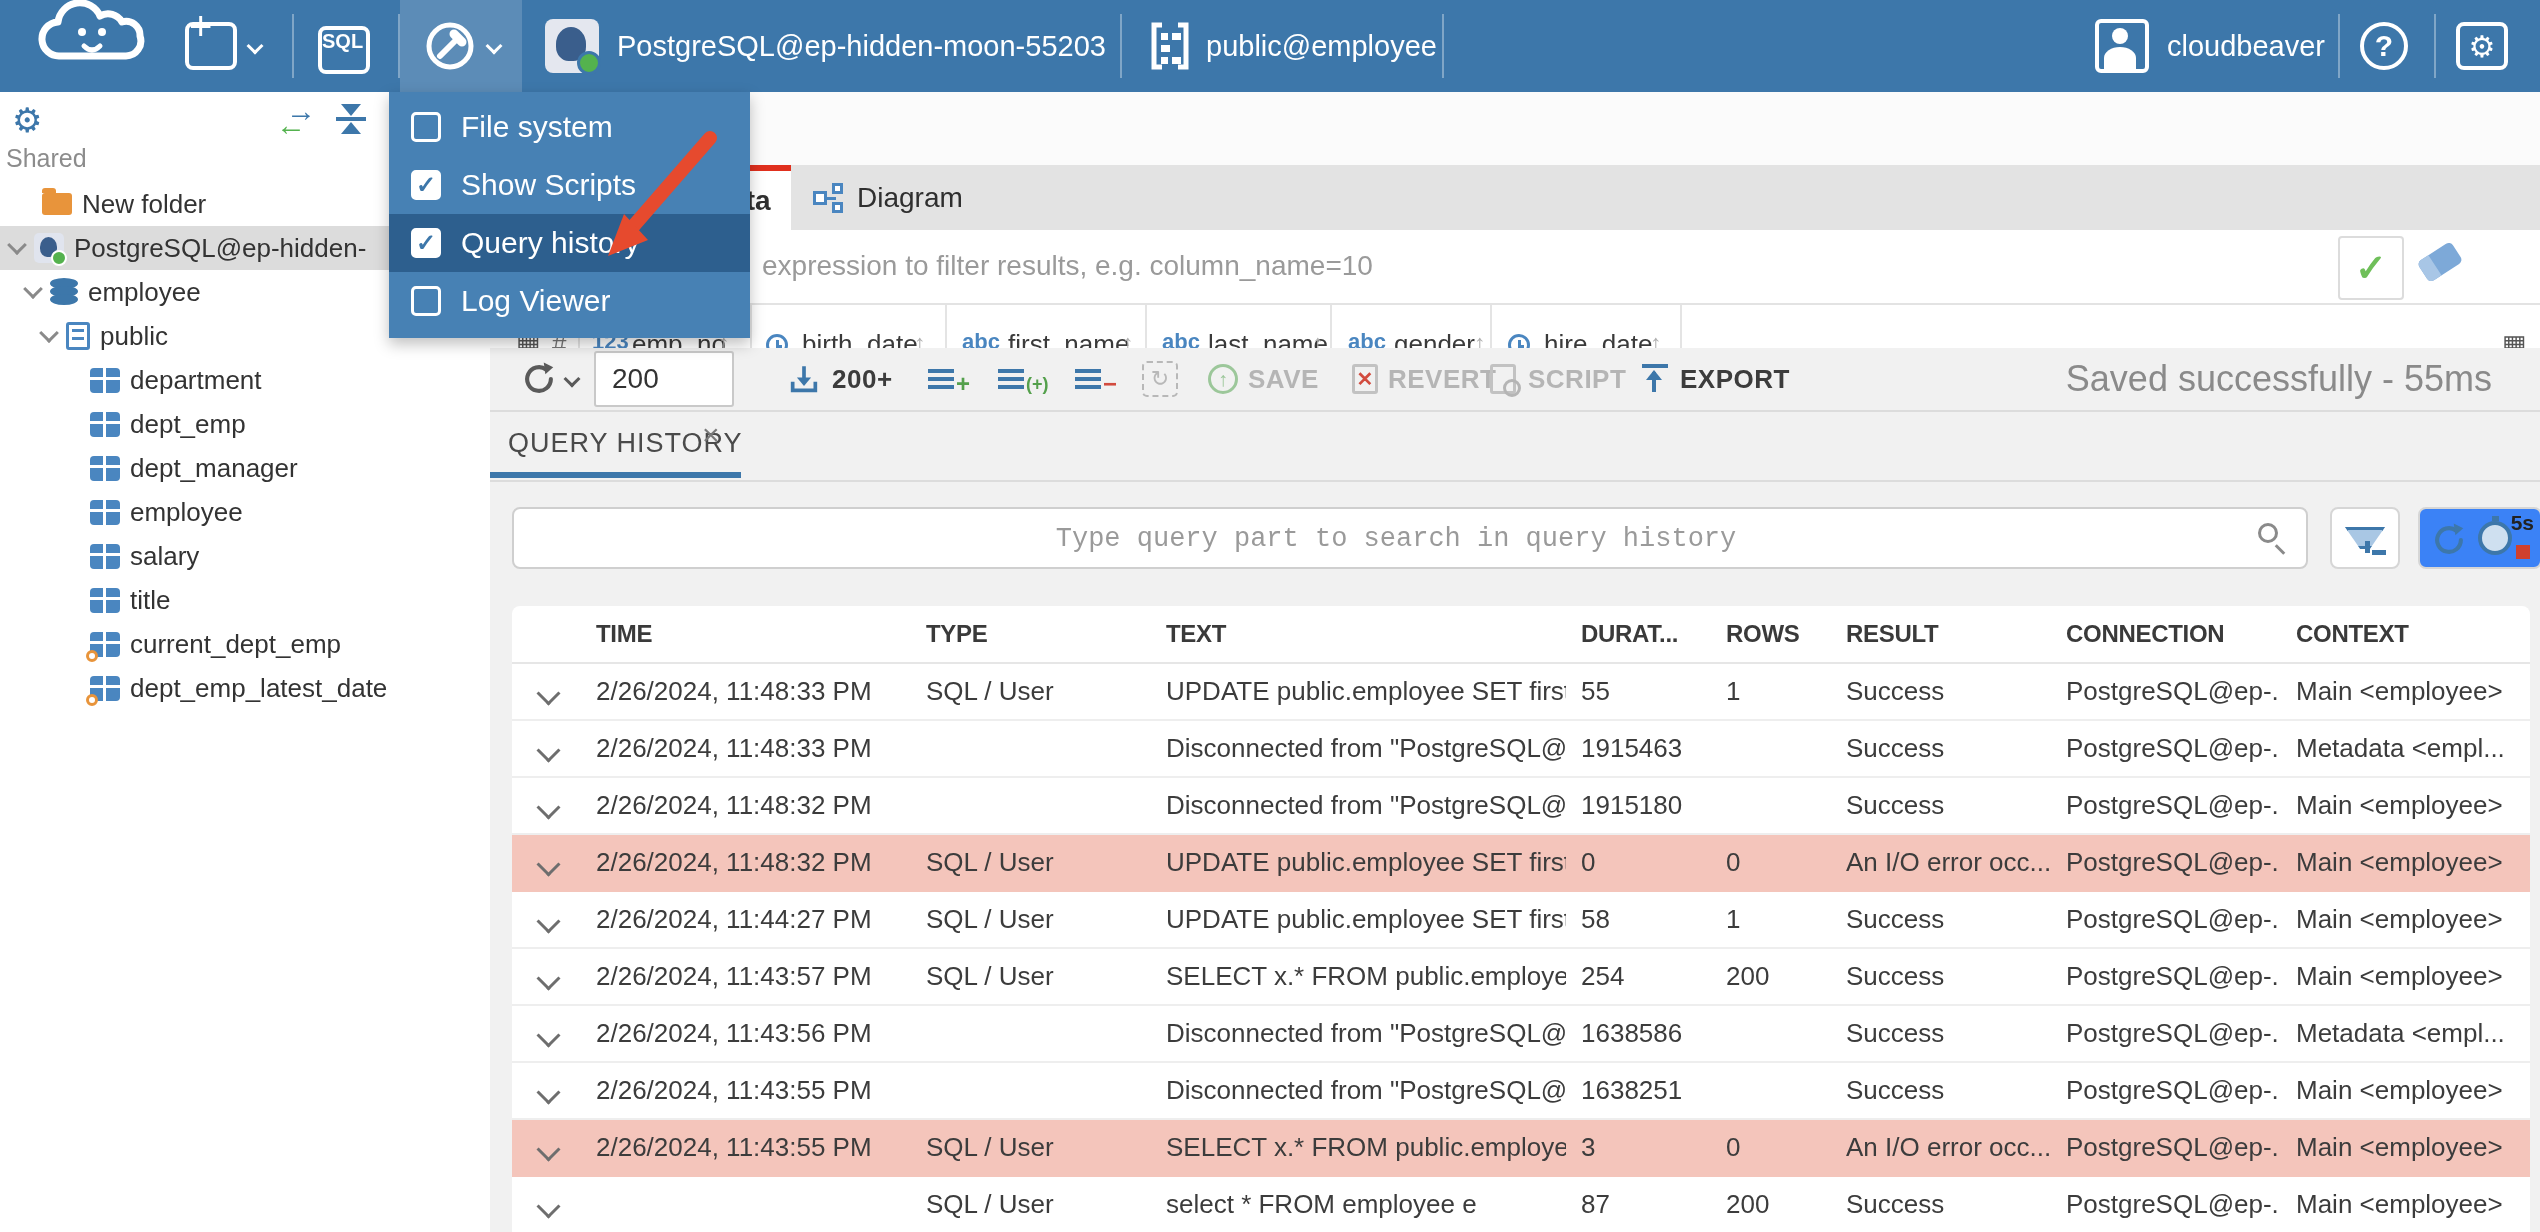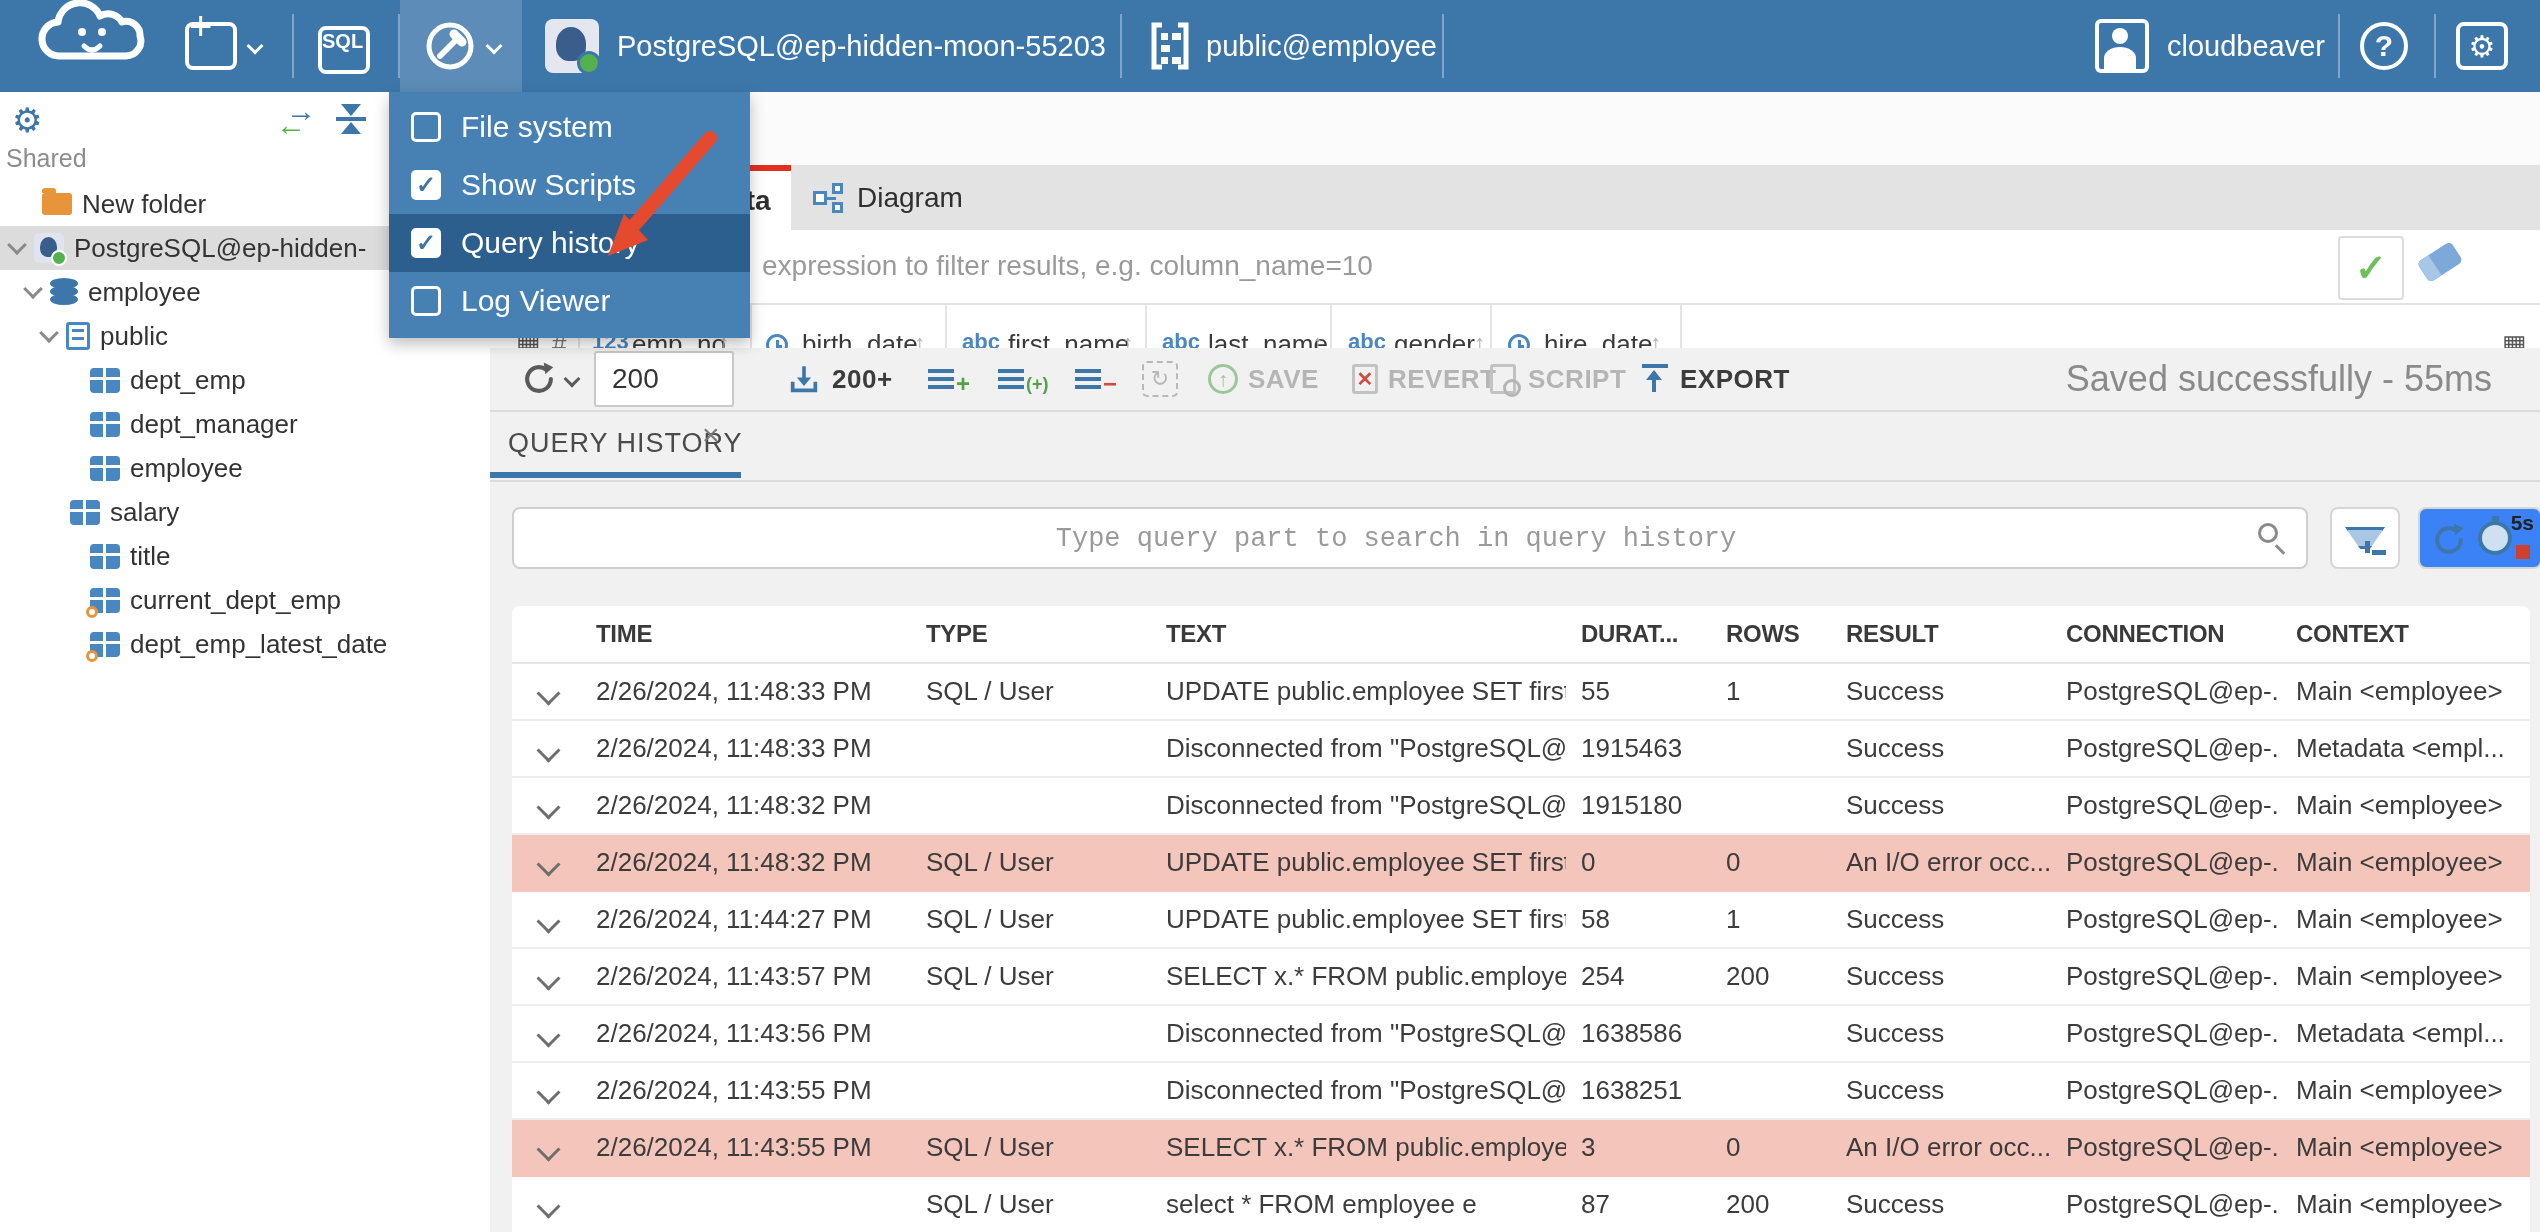--- a/index.html
+++ b/index.html
@@ -290,31 +290,35 @@
           </span>
         <span>employee</span>
       </div>
       <div class="trow" style="padding-left:42px;">
         <span class="tchev"></span>
         <span class="icon-doc"></span>
         <span>public</span>
       </div>
       <div class="trow" style="padding-left:90px;">
         <span class="icon-table"></span>
+        <span>department</span>
+      </div>
+      <div class="trow" style="padding-left:90px;">
+        <span class="icon-table"></span>
         <span>dept_emp</span>
       </div>
       <div class="trow" style="padding-left:90px;">
         <span class="icon-table"></span>
         <span>dept_manager</span>
       </div>
       <div class="trow" style="padding-left:90px;">
         <span class="icon-table"></span>
         <span>employee</span>
       </div>
-      <div class="trow" style="padding-left:70px;">
+      <div class="trow" style="padding-left:90px;">
         <span class="icon-table"></span>
         <span>salary</span>
       </div>
       <div class="trow" style="padding-left:90px;">
         <span class="icon-table"></span>
         <span>title</span>
       </div>
       <div class="trow" style="padding-left:90px;">
         <span class="icon-table icon-view"></span>
         <span>current_dept_emp</span>

